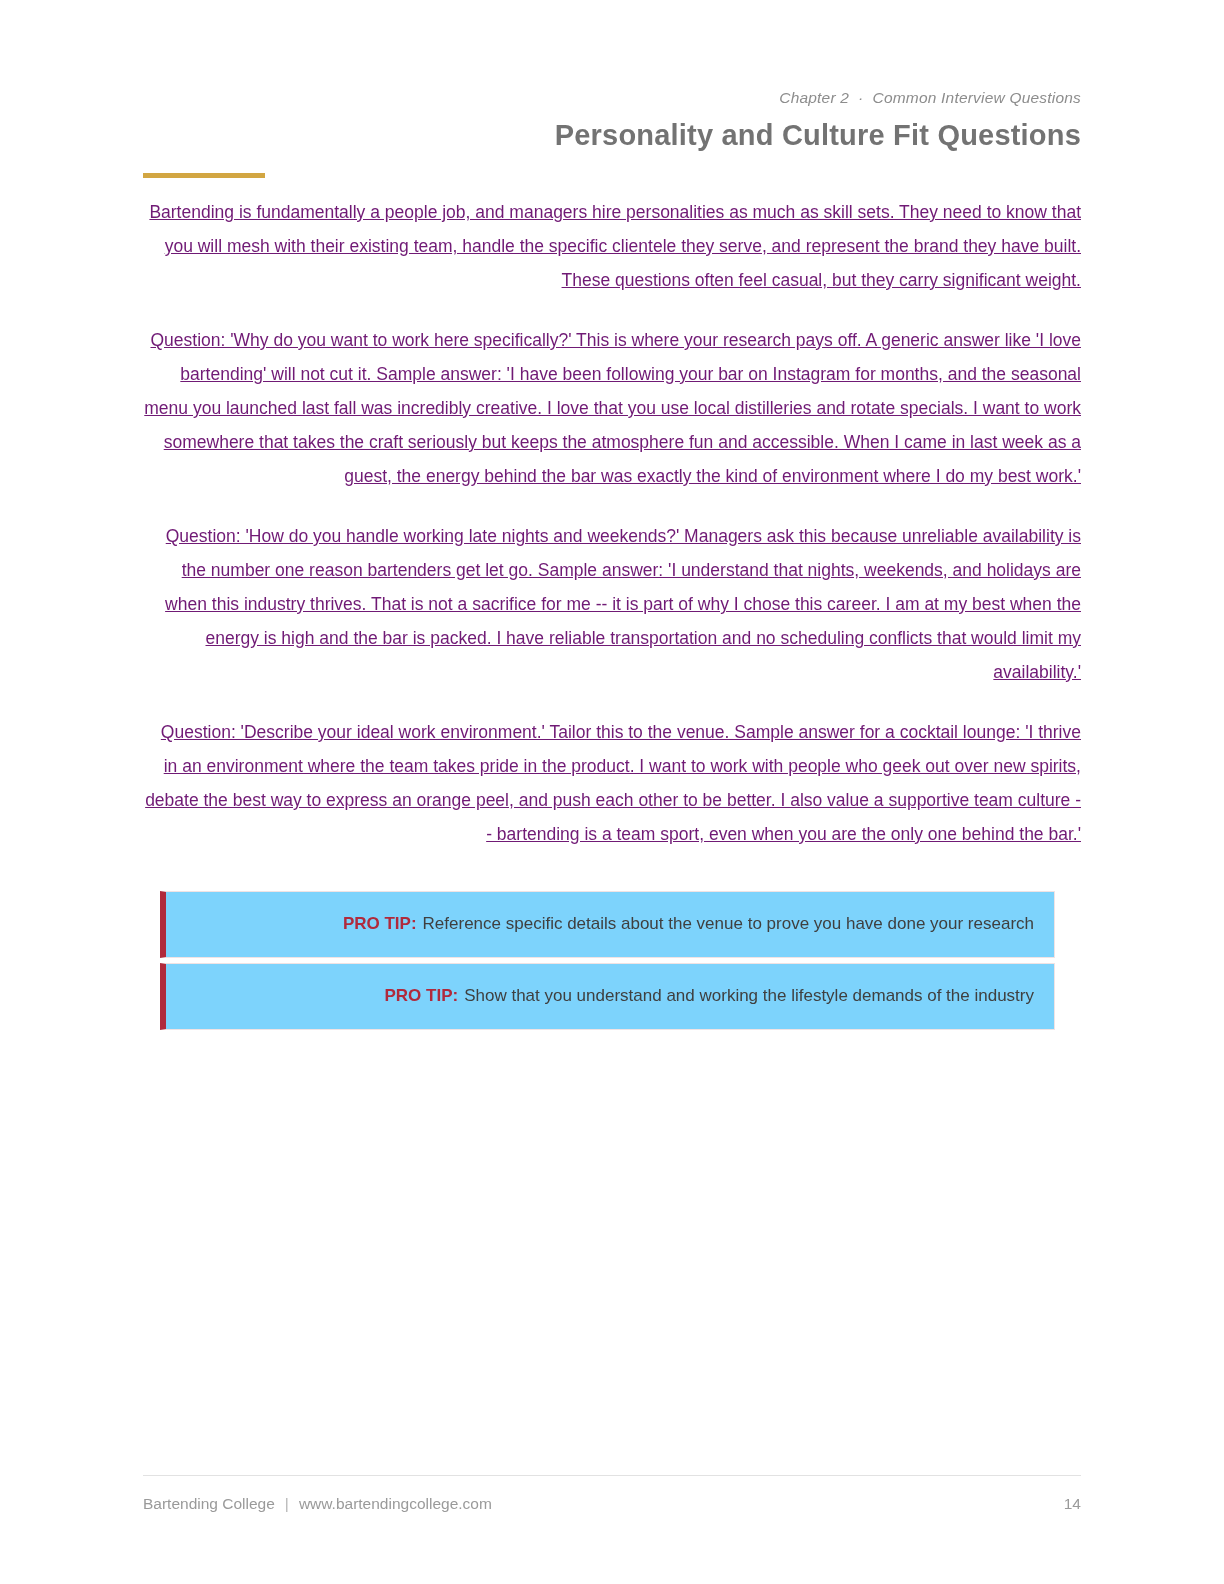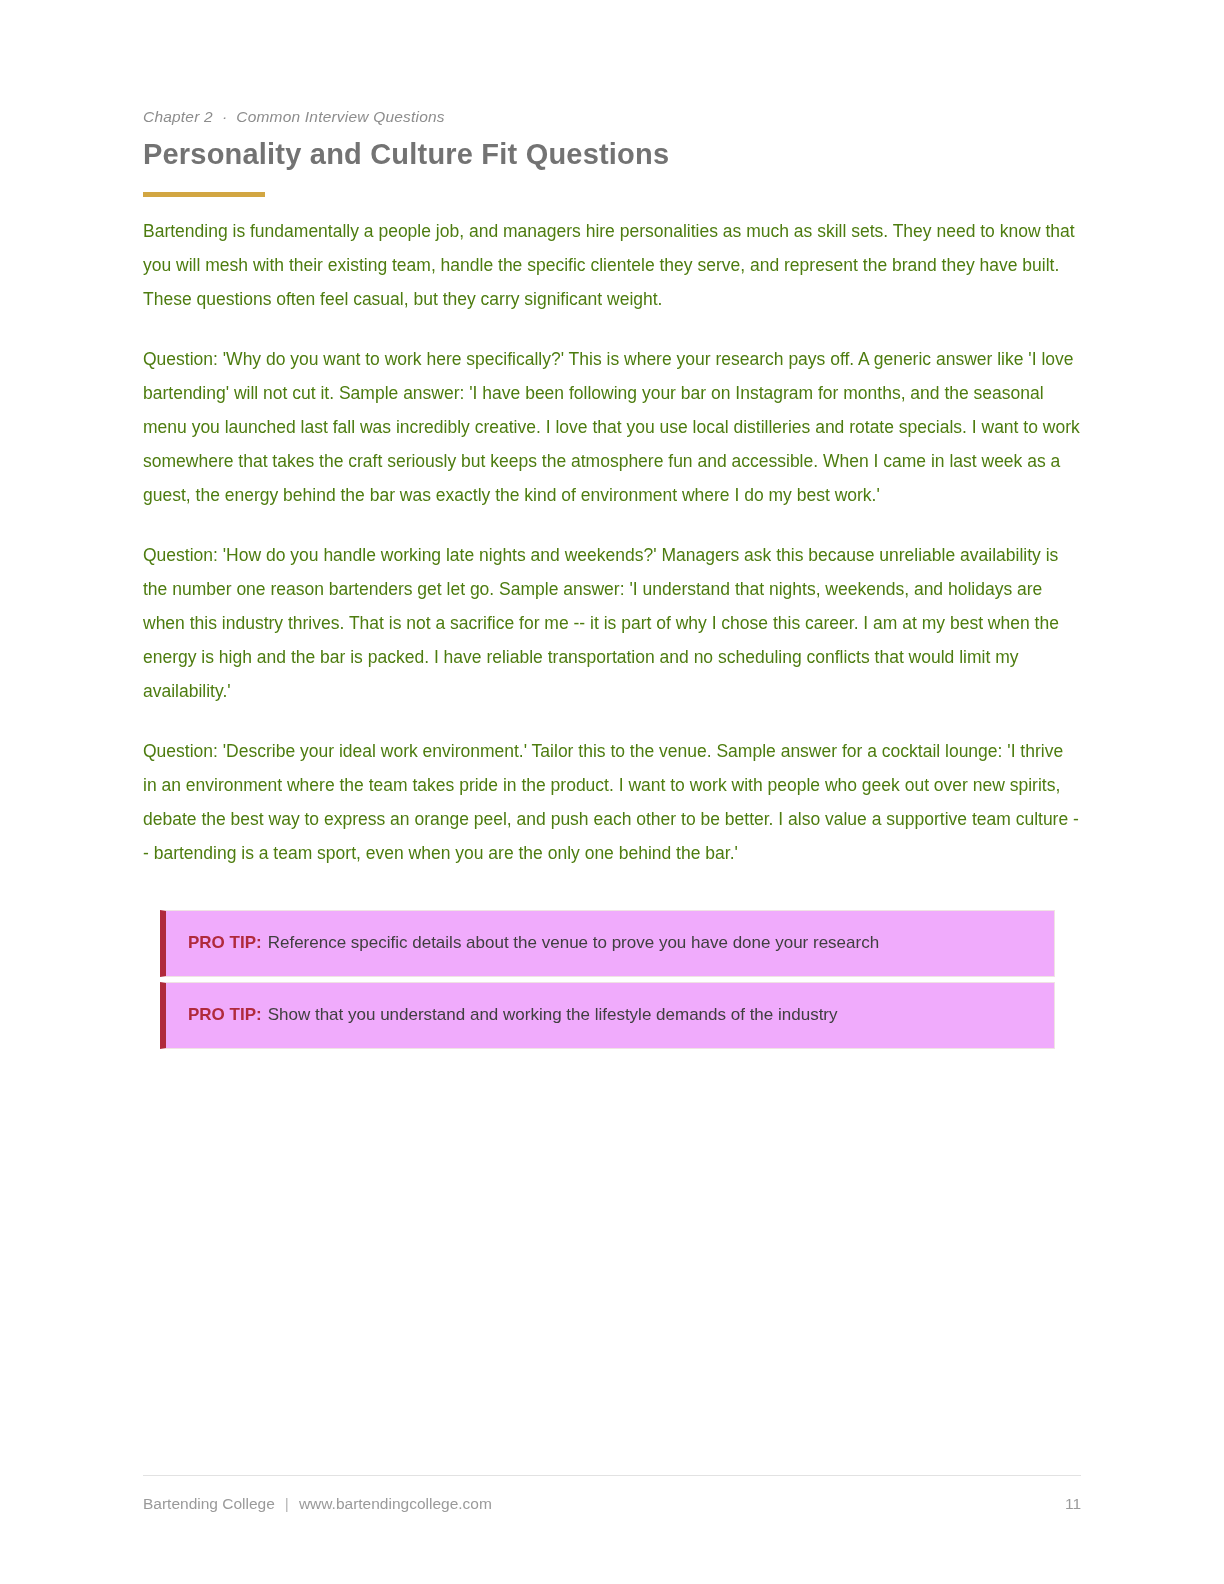--- a/index.html
+++ b/index.html
@@ -12,22 +12,23 @@
   .page {
     position: relative;
     width: 1224px;
     height: 1584px;
     background: #ffffff;
     overflow: hidden;
   }
   .content {
     position: absolute;
     left: 143px;
-    top: 108px;
+    top: 89px;
     width: 938px;
+    text-align: right;
   }
   .chapter-label {
     font-style: italic;
     font-size: 15.5px;
     color: #8d8d8d;
     letter-spacing: 0.2px;
   }
   .chapter-label .sep {
     margin: 0 9px;
   }
@@ -41,30 +42,31 @@
   .gold-divider {
     width: 122px;
     height: 5px;
     background: #d2a642;
     margin-top: 21px;
   }
   .body-copy p {
     margin: 26px 0 0 0;
     font-size: 17.5px;
     line-height: 34px;
-    color: #4d7c0f;
+    color: #701a75;
+    text-decoration: underline;
   }
   .body-copy p:first-child {
     margin-top: 17px;
   }
   .tips {
     margin-top: 40px;
   }
   .tip {
-    background: #f0abfc;
+    background: #7dd3fc;
     border: 1px solid #f0e3e4;
     border-left: 6px solid #b02a3c;
     margin: 0 26px 5px 17px;
     padding: 16px 20px 18px 22px;
     font-size: 17px;
     line-height: 31px;
     color: #3f3f3f;
   }
   .tip-label {
     color: #b02a3c;
@@ -118,15 +120,15 @@
         <span class="tip-label">PRO TIP:</span><span>Show that you understand and working the lifestyle demands of the industry</span>
       </div>
     </div>
 
   </div>
 
   <div class="footer">
     <div>
       <span>Bartending College</span><span class="sep">|</span><span>www.bartendingcollege.com</span>
     </div>
-    <div>11</div>
+    <div>14</div>
   </div>
 </div>
 
 </body></html>

